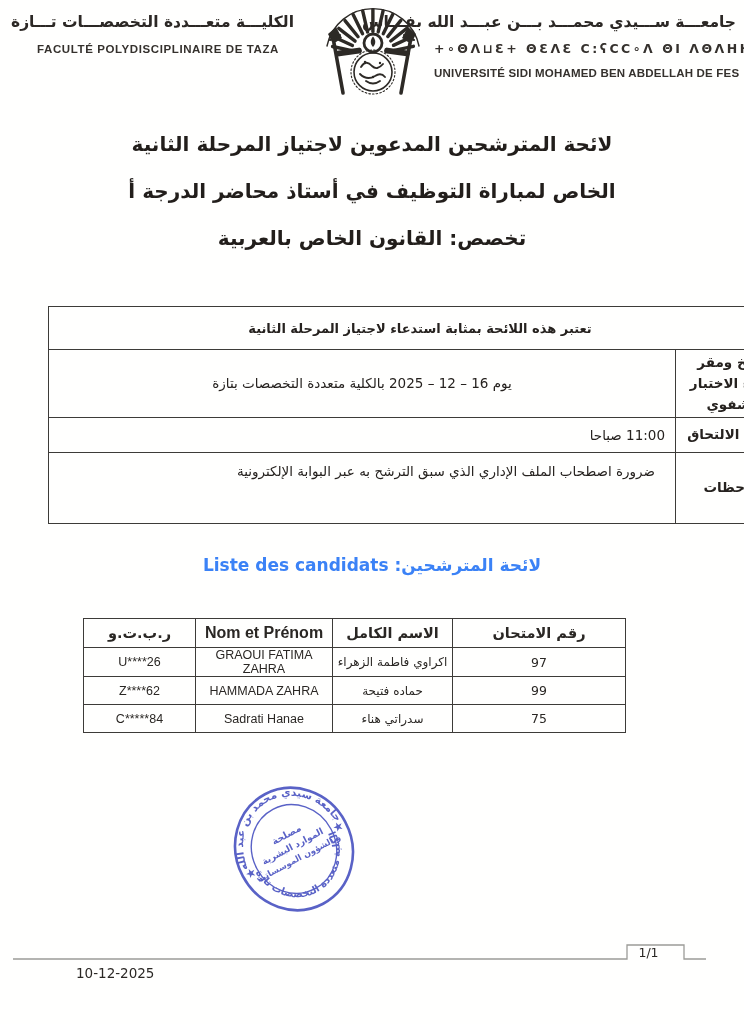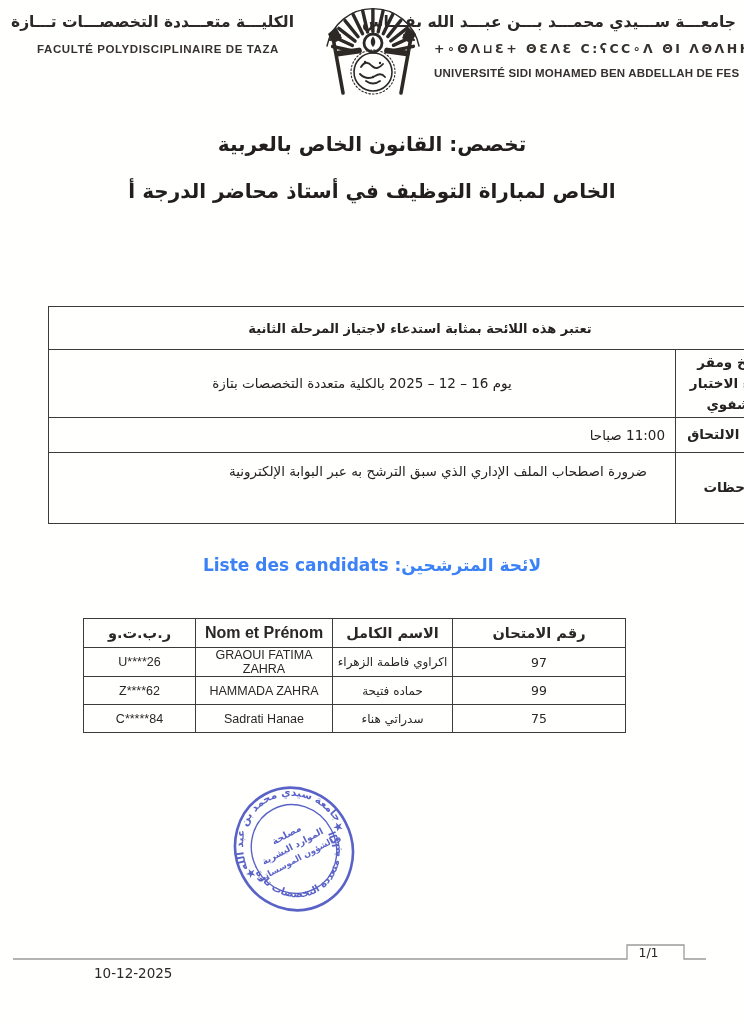--- a/index.html
+++ b/index.html
@@ -24,39 +24,39 @@
              font-size:20px;font-weight:bold;color:#221e1b;line-height:47px;}
   
   table{border-collapse:collapse;table-layout:fixed;}
   .info-table{position:absolute;left:48px;top:306px;width:744px;direction:rtl;}
   .info-table td,.info-table th{border:1.4px solid #3d3b38;font-size:13.5px;color:#26221f;padding:2px 8px;}
   .info-table .note{height:38px;text-align:center;font-weight:bold;font-size:13px;}
   .info-table th{width:116px;font-weight:bold;text-align:center;line-height:1.55;}
   .row-date td.val{height:57px;text-align:center;}
   .row-hour td.val{height:30px;text-align:right;padding-right:10px;}
   .row-note th{height:66px;}
-  .row-note td.val{text-align:right;vertical-align:top;padding-top:10px;padding-right:28px;}
+  .row-note td.val{text-align:right;vertical-align:top;padding-top:10px;padding-right:20px;}
   
   .list-heading{position:absolute;left:0;right:0;top:555px;text-align:center;direction:rtl;
                 font-size:17px;font-weight:bold;color:#3b82f6;}
   
   .cand-table{position:absolute;left:83px;top:618px;width:542px;direction:rtl;}
   .cand-table td,.cand-table th{border:1.4px solid #3d3b38;color:#2a2724;text-align:center;padding:0 4px;}
   .cand-table th{height:28px;font-size:14.5px;font-weight:bold;}
   .cand-table th.fr{font-family:"Liberation Sans",sans-serif;font-size:16px;direction:ltr;}
   .cand-table td{height:27px;font-size:12.5px;}
   .cand-table .ltr{direction:ltr;font-family:"Liberation Sans",sans-serif;}
   .cand-table td.ar{font-size:12px;}
   
   .stamp{position:absolute;left:229px;top:781px;width:130px;height:136px;opacity:.92;}
   
   .footer-line{position:absolute;left:0;top:938px;width:744px;height:30px;}
   .page-num{position:absolute;left:627px;top:945px;width:43px;text-align:center;
             font-size:12.5px;color:#2b2825;font-family:"DejaVu Sans",sans-serif;}
-  .foot-date{position:absolute;left:94px;top:965px;font-size:13.5px;color:#2b2825;}
+  .foot-date{position:absolute;left:76px;top:965px;font-size:13.5px;color:#2b2825;}
 </style>
 </head>
 <body>
 
 <div class="page">
 
   <div class="hdr-block hdr-left">
     <div class="hdr-ar">الكليـــة متعـــددة التخصصـــات تـــازة</div>
     <div class="hdr-lat">FACULTÉ POLYDISCIPLINAIRE DE TAZA</div>
   </div>
@@ -109,22 +109,23 @@
     </g>
   </svg>
 
   <div class="hdr-block hdr-right">
     <div class="hdr-ar">جامعـــة ســـيدي محمـــد بـــن عبـــد الله بفـــاس</div>
     <div class="hdr-tif">+∘ΘΛ⊔Ɛ+ ΘƐΛƐ C:ʕCC∘Λ ΘI ΛΘΛHH∘Φ I Ж∘Θ</div>
     <div class="hdr-lat">UNIVERSITÉ SIDI MOHAMED BEN ABDELLAH DE FES</div>
   </div>
 
   <div class="doc-title">
+    <div>لائحة المترشحين المدعوين لاجتياز المرحلة الثانية</div>
+    <div>الخاص لمباراة التوظيف في أستاذ محاضر الدرجة أ</div>
     <div>تخصص: القانون الخاص بالعربية</div>
-    <div>الخاص لمباراة التوظيف في أستاذ محاضر الدرجة أ</div>
   </div>
 
   <table class="info-table">
     <colgroup>
         <col style="width:116px">
         <col>
       </colgroup>
     <tbody>
         <tr>
       <td class="note" colspan="2">تعتبر هذه اللائحة بمثابة استدعاء لاجتياز المرحلة الثانية</td>

